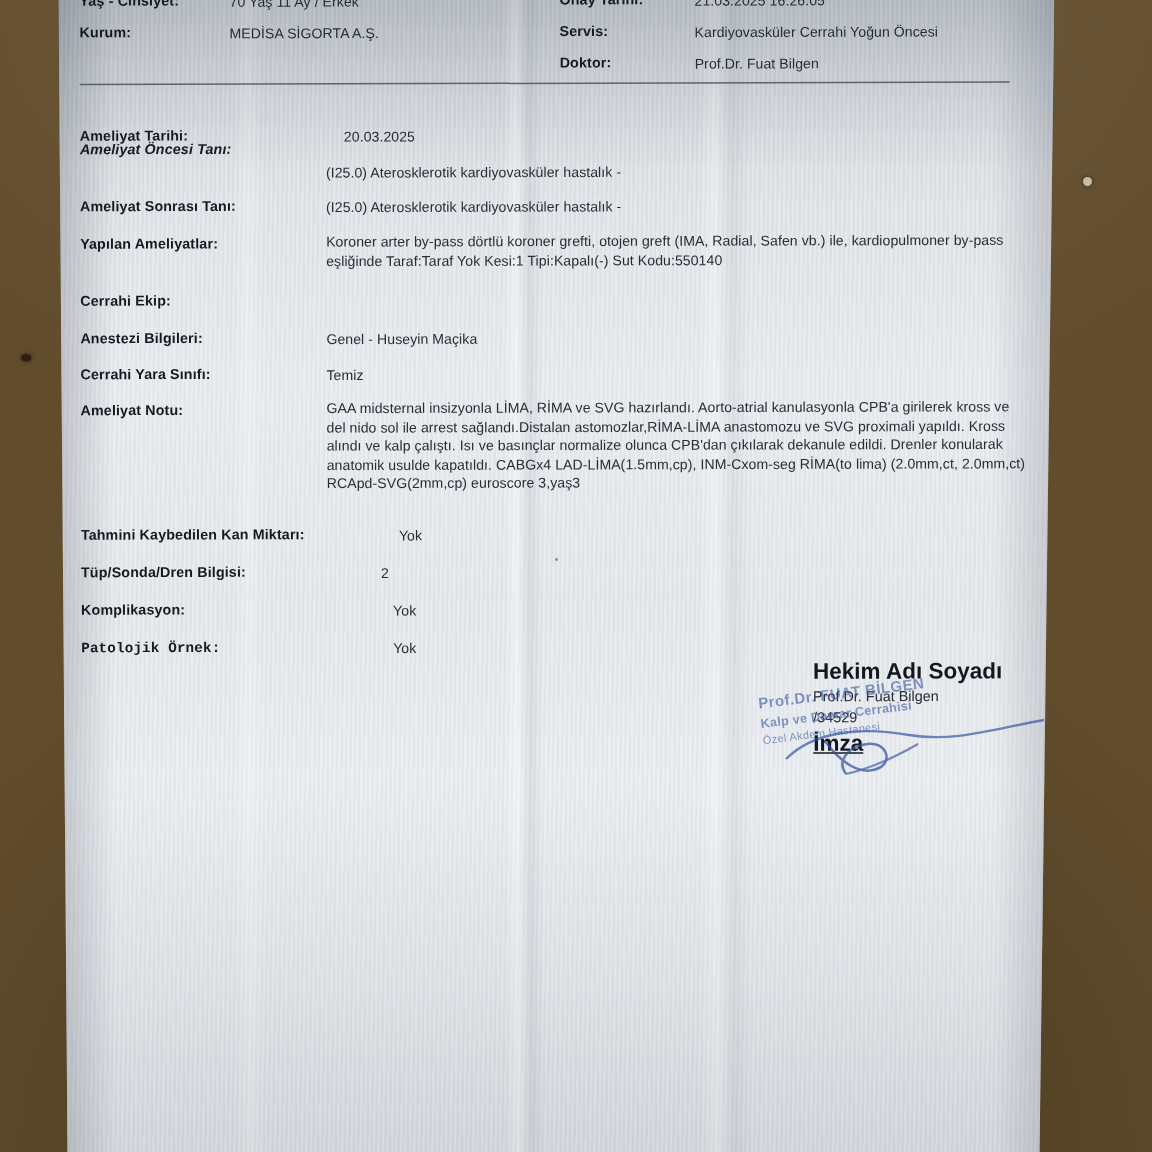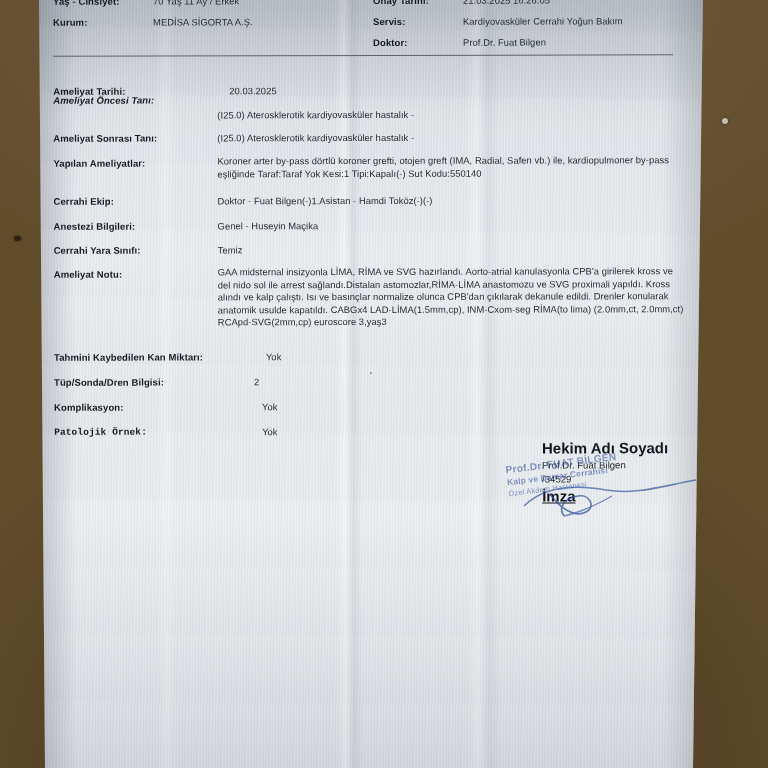--- a/index.html
+++ b/index.html
@@ -132,41 +132,40 @@
     <div class="row hdr-l-lbl lbl" style="top:1px;">Yaş - Cinsiyet:</div>
     <div class="row hdr-l-val val" style="top:1px;">70 Yaş 11 Ay / Erkek</div>
 
     <div class="row hdr-r-lbl lbl" style="top:1px;">Onay Tarihi:</div>
     <div class="row hdr-r-val val" style="top:1px;">21.03.2025 16.26.05</div>
 
     <div class="row hdr-l-lbl lbl" style="top:22px;">Kurum:</div>
     <div class="row hdr-l-val val" style="top:22px;">MEDİSA SİGORTA A.Ş.</div>
 
     <div class="row hdr-r-lbl lbl" style="top:22px;">Servis:</div>
-    <div class="row hdr-r-val val" style="top:22px;">Kardiyovasküler Cerrahi Yoğun Bakım</div>
+    <div class="row hdr-r-val val" style="top:22px;">Kardiyovasküler Cerrahi Yoğun Öncesi</div>
 
     <div class="row hdr-r-lbl lbl" style="top:43px;">Doktor:</div>
     <div class="row hdr-r-val val" style="top:43px;">Prof.Dr. Fuat Bilgen</div>
 
     <div class="hr" style="top:61px;"></div>
 
     <div class="row body-lbl lbl" style="top:91px;">Ameliyat Tarihi:</div>
     <div class="row body-val val" style="top:91px;margin-left:12px;">20.03.2025</div>
 
     <div class="row body-lbl lbl" style="top:100px;font-style:italic;">Ameliyat Öncesi Tanı:</div>
     <div class="row body-val val" style="top:115px;">(I25.0) Aterosklerotik kardiyovasküler hastalık -</div>
 
     <div class="row body-lbl lbl" style="top:138px;">Ameliyat Sonrası Tanı:</div>
     <div class="row body-val val" style="top:138px;">(I25.0) Aterosklerotik kardiyovasküler hastalık -</div>
 
     <div class="row body-lbl lbl" style="top:163px;">Yapılan Ameliyatlar:</div>
     <div class="row body-val val wrap" style="top:161px;">Koroner arter by-pass dörtlü koroner grefti, otojen greft (IMA, Radial, Safen vb.) ile, kardiopulmoner by-pass eşliğinde Taraf:Taraf Yok Kesi:1 Tipi:Kapalı(-) Sut Kodu:550140</div>
 
     <div class="row body-lbl lbl" style="top:201px;">Cerrahi Ekip:</div>
-    <div class="row body-val val" style="top:201px;">Doktor - Fuat Bilgen(-)1.Asistan - Hamdi Toköz(-)(-)</div>
 
     <div class="row body-lbl lbl" style="top:226px;">Anestezi Bilgileri:</div>
     <div class="row body-val val" style="top:226px;">Genel - Huseyin Maçika</div>
 
     <div class="row body-lbl lbl" style="top:250px;">Cerrahi Yara Sınıfı:</div>
     <div class="row body-val val" style="top:250px;">Temiz</div>
 
     <div class="row body-lbl lbl" style="top:274px;">Ameliyat Notu:</div>
     <div class="row body-val val wrap" style="top:272px;">GAA midsternal insizyonla LİMA, RİMA ve SVG hazırlandı. Aorto-atrial kanulasyonla CPB'a girilerek kross ve del nido sol ile arrest sağlandı.Distalan astomozlar,RİMA-LİMA anastomozu ve SVG proximali yapıldı. Kross alındı ve kalp çalıştı. Isı ve basınçlar normalize olunca CPB'dan çıkılarak dekanule edildi. Drenler konularak anatomik usulde kapatıldı. CABGx4 LAD-LİMA(1.5mm,cp), INM-Cxom-seg RİMA(to lima) (2.0mm,ct, 2.0mm,ct) RCApd-SVG(2mm,cp) euroscore 3,yaş3</div>
 

